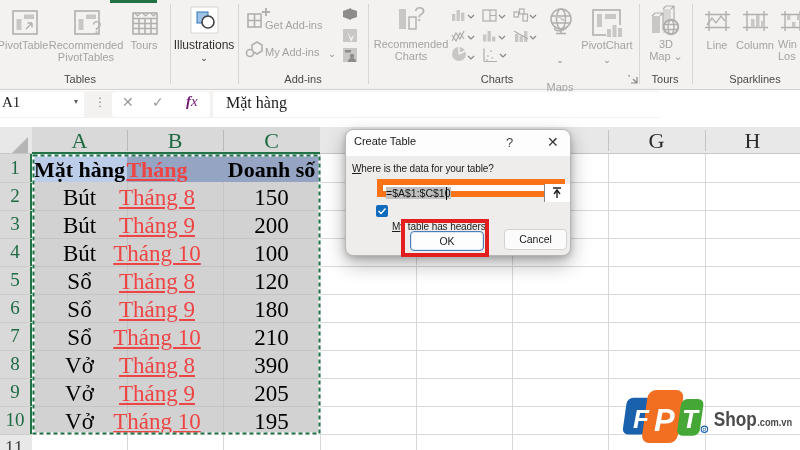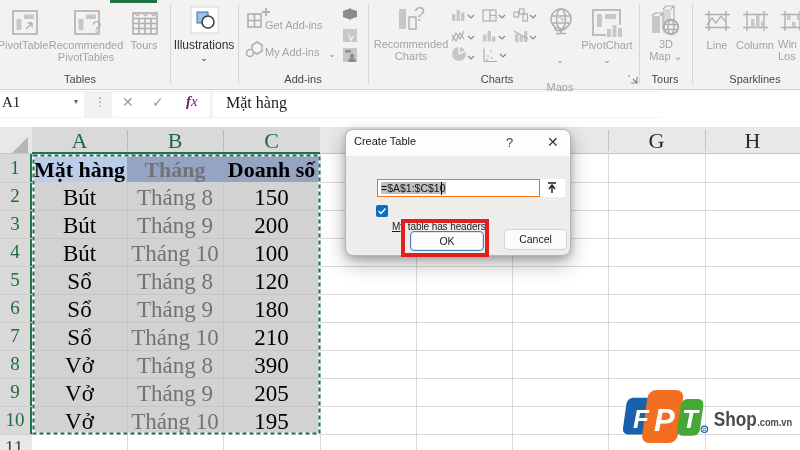--- a/index.html
+++ b/index.html
@@ -237,21 +237,21 @@
     <g stroke="rgba(0,0,0,0.06)" stroke-width="1">
       <path d="M33 56.5 h287 M33 84.5 h287 M33 112.5 h287 M33 140.5 h287 M33 168.5 h287 M33 196.5 h287 M33 224.5 h287 M33 252.5 h287"></path>
       <path d="M127.5 28 v252 M223.5 28 v252"></path>
     </g>
   </svg>
 
   <div class="abs" style="left:0;top:27px;width:30px;text-align:center;font-family:'Liberation Serif',serif;font-size:19px;color:#1e6b43;line-height:28px;">1<br>2<br>3<br>4<br>5<br>6<br>7<br>8<br>9<br>10</div>
   <div class="abs" style="left:0;top:307px;width:28px;text-align:center;font-family:'Liberation Serif',serif;font-size:19px;color:#444;line-height:28px;">11</div>
 
   <div class="abs" style="left:32px;top:29px;width:95px;text-align:center;font-family:'Liberation Serif',serif;font-weight:bold;font-size:22px;line-height:28px;color:#000;white-space:nowrap;">Mặt hàng<br><span style="font-weight:normal;font-size:23px;">Bút<br>Bút<br>Bút<br>Sổ<br>Sổ<br>Sổ<br>Vở<br>Vở<br>Vở</span></div>
-  <div class="abs" style="left:127px;top:29px;width:96px;text-align:center;font-family:'Liberation Serif',serif;font-weight:bold;font-size:22px;line-height:28px;color:#737373;white-space:nowrap;">Tháng<br><span style="font-weight:normal;font-size:23px;">Tháng 8<br>Tháng 9<br>Tháng 10<br>Tháng 8<br>Tháng 9<br>Tháng 10<br>Tháng 8<br>Tháng 9<br>Tháng 10</span></div>
+  <div class="abs" style="left:109px;top:29px;width:96px;text-align:center;font-family:'Liberation Serif',serif;font-weight:bold;font-size:22px;line-height:28px;color:#ef4444;white-space:nowrap;text-decoration:underline;">Tháng<br><span style="font-weight:normal;font-size:23px;">Tháng 8<br>Tháng 9<br>Tháng 10<br>Tháng 8<br>Tháng 9<br>Tháng 10<br>Tháng 8<br>Tháng 9<br>Tháng 10</span></div>
   <div class="abs" style="left:223px;top:29px;width:97px;text-align:center;font-family:'Liberation Serif',serif;font-weight:bold;font-size:22px;line-height:28px;color:#000;white-space:nowrap;">Doanh số<br><span style="font-weight:normal;font-size:23px;">150<br>200<br>100<br>120<br>180<br>210<br>390<br>205<br>195</span></div>
 
   <svg class="abs" style="left:0;top:0;" width="800" height="323" viewBox="0 0 800 323">
     <rect x="33.5" y="28.5" width="286" height="278" fill="none" stroke="#ffffff" stroke-width="2"></rect>
     <rect x="33.5" y="28.5" width="286" height="278" fill="none" stroke="#1e7145" stroke-width="2" stroke-dasharray="4 3"></rect>
   </svg>
 </div>
 
 <svg class="abs" style="left:610px;top:382px;" width="190" height="68" viewBox="0 0 190 68">
   <g transform="skewX(-8) translate(3,0)">
@@ -266,21 +266,22 @@
   <text x="92.6" y="49.6" font-size="5" fill="#1961ac" font-family="Liberation Sans">R</text>
   <text x="103.8" y="44.3" font-size="20" font-weight="bold" fill="#4b4b4d" font-family="Liberation Sans" textLength="43" lengthAdjust="spacingAndGlyphs">Shop</text>
   <text x="147.2" y="44.3" font-size="11.5" font-weight="bold" fill="#4b4b4d" font-family="Liberation Sans" textLength="35" lengthAdjust="spacingAndGlyphs">.com.vn</text>
 </svg>
 
 <div class="abs" id="dialog" style="left:345px;top:129px;width:226px;height:127px;background:#eeedec;border:1px solid #b8b6b4;border-radius:8px;box-shadow:0 8px 20px rgba(0,0,0,0.30), 0 2px 6px rgba(0,0,0,0.18);">
   <div class="abs" style="left:0;top:0;width:224px;height:26px;background:#fdfdfd;border-radius:8px 8px 0 0;"></div>
   <div class="abs" style="left:8px;top:5px;font-size:11px;color:#1a1a1a;">Create Table</div>
   <div class="abs" style="left:160px;top:5px;font-size:13px;color:#444;">?</div>
   <div class="abs" style="left:201px;top:4px;font-size:14px;color:#333;">✕</div>
-  <div class="abs" style="left:31px;top:49px;width:188px;height:18px;background:#fff;border:1px solid #f97316;">
+  <div class="abs" style="left:6px;top:33px;font-size:10px;letter-spacing:-0.1px;color:#1a1a1a;"><span style="text-decoration:underline;">W</span>here is the data for your table?</div>
+  <div class="abs" style="left:31px;top:49px;width:188px;height:18px;background:#fff;border:6px solid #f97316;">
     <span class="abs" style="left:3px;top:1.5px;font-size:10.5px;color:#111;background:#c0c0c0;">=$A$1:$C$10</span>
     <span class="abs" style="left:63px;top:2px;width:1px;height:13px;background:#000;"></span>
     <div class="abs" style="left:161px;top:-1px;width:26px;height:18px;background:#fff;border-left:1px solid #868686;">
       <svg width="24" height="16" viewBox="0 0 24 16">
           <path d="M8 4 h8 M12 6 v8 M9 10 l3 -4 3 4" stroke="#222" stroke-width="1.4" fill="none"></path>
         </svg>
     </div>
   </div>
   <div class="abs" style="left:30px;top:75px;width:12px;height:12px;background:#0f6cbd;border-radius:2px;"></div>
   <svg class="abs" style="left:30px;top:75px;" width="12" height="12" viewBox="0 0 12 12">

